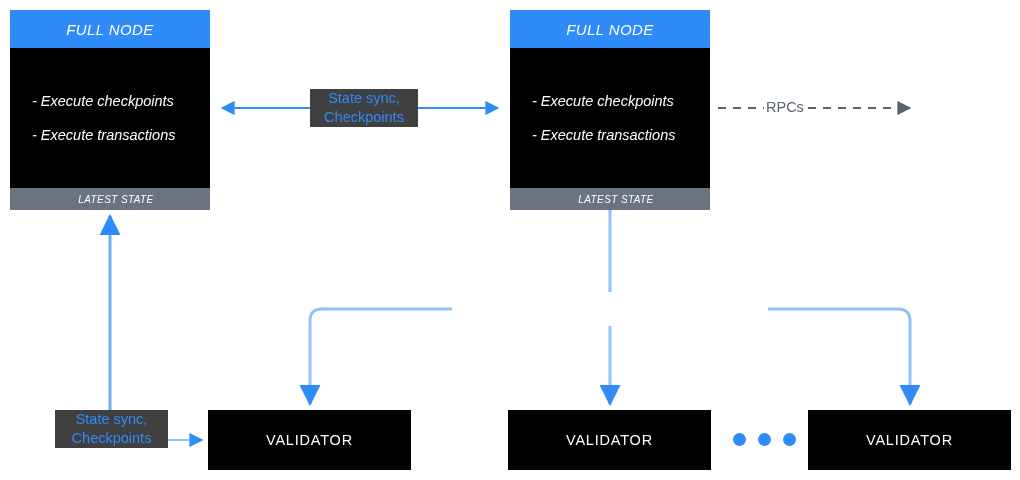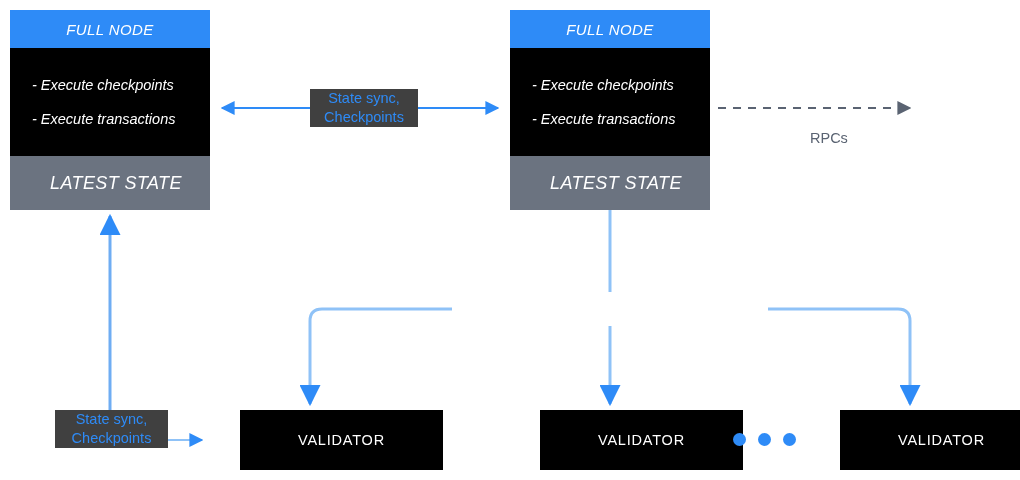--- a/index.html
+++ b/index.html
@@ -56,23 +56,23 @@
     padding: 0 22px;
     box-sizing: border-box;
   }
   .node-body .line {
     font-size: 14.5px;
     white-space: nowrap;
   }
   .node-footer {
     background: #6B7380;
     color: #ffffff;
-    font-size: 18px;
+    font-size: 10px;
     letter-spacing: 0.4px;
-    height: 54px;
+    height: 22px;
     display: flex;
     align-items: center;
     justify-content: center;
     padding-left: 12px;
   }
 
   
   .orchestrate {
     position: absolute;
     background: #6B7380;
@@ -88,21 +88,20 @@
   .validator {
     position: absolute;
     background: #000000;
     color: #ffffff;
     display: flex;
     align-items: center;
     justify-content: center;
     font-size: 14.5px;
     letter-spacing: 0.8px;
     box-sizing: border-box;
-    margin-left: 32px;
   }
 
   
   .edge-label {
     position: absolute;
     color: #2E8BF7;
     font-size: 14.5px;
     line-height: 19px;
     text-align: center;
     background: #404040;
@@ -181,21 +180,21 @@
       <div class="line">- Execute transactions</div>
     </div>
     <div class="node-footer">LATEST STATE</div>
   </div>
 
   <div class="edge-label" style="left:310px; top:89px; width:100px;">
     <div>State sync,</div>
     <div>Checkpoints</div>
   </div>
 
-  <div class="edge-label gray" style="left:808px; top:98px;margin-top:31px;">
+  <div class="edge-label gray" style="left:764px; top:98px;">
     <span>RPCs</span>
   </div>
 
   <div class="edge-label" style="left:55px; top:410px; width:105px;">
     <div>State sync,</div>
     <div>Checkpoints</div>
   </div>
 
 
   <div class="validator" style="left:208px; top:410px; width:203px; height:60px;">

